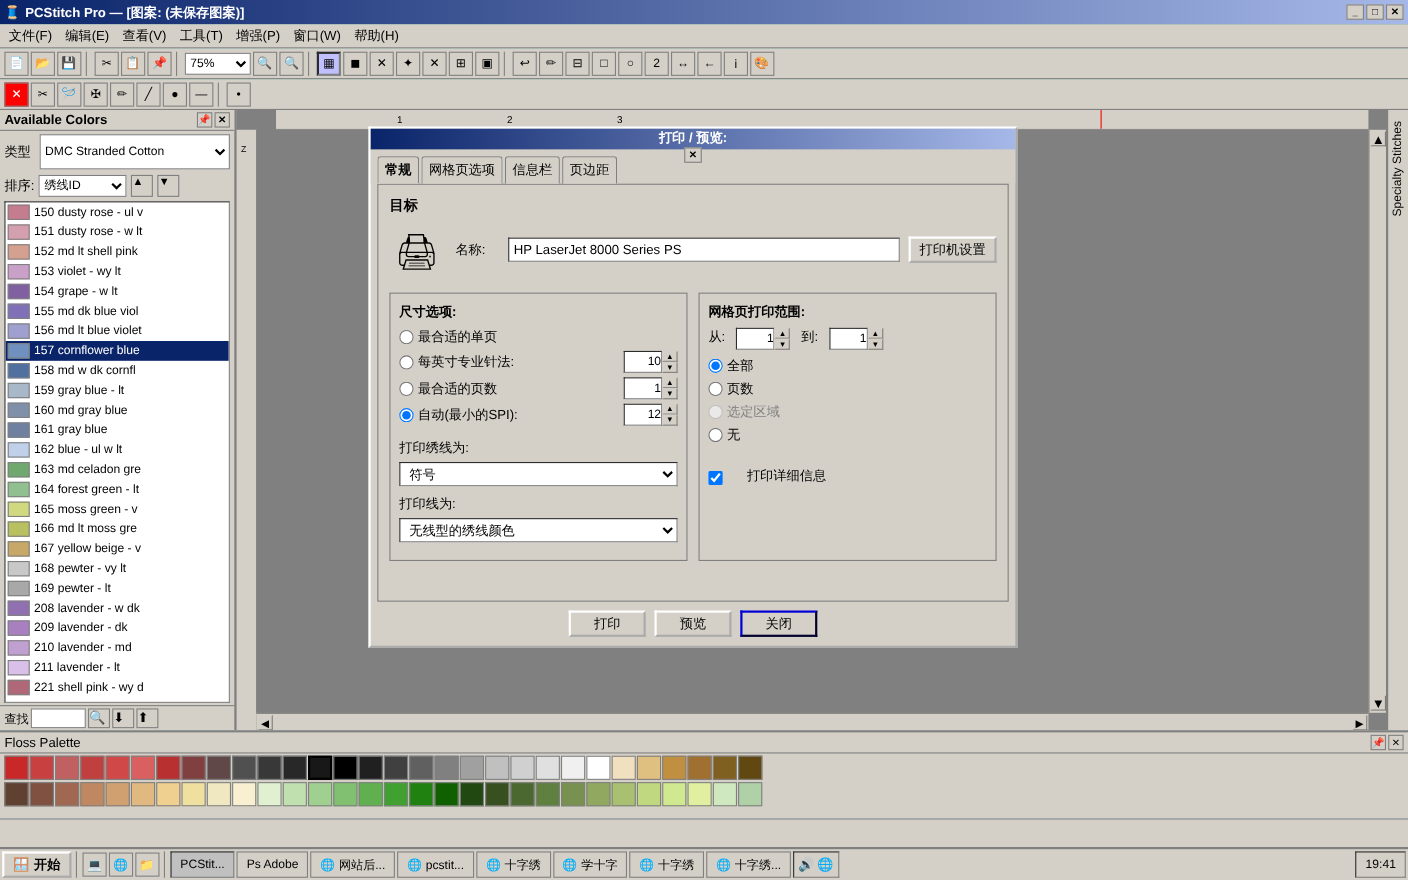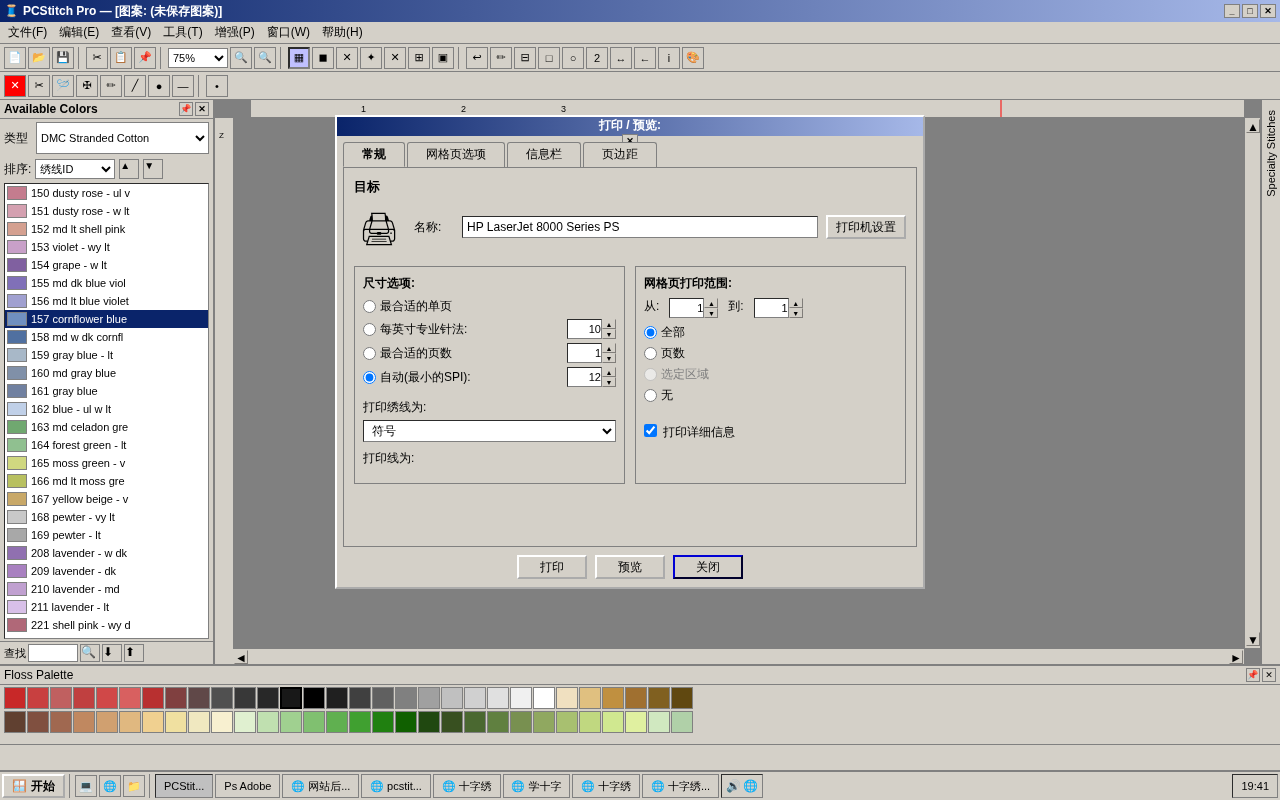--- a/index.html
+++ b/index.html
@@ -145,21 +145,21 @@
       position: absolute; top: 30px; left: 200px;
     }
     .dialog-title {
       background: linear-gradient(to right, #0a246a, #a6b8e8);
       color: white; height: 19px; display: flex; align-items: center;
       justify-content: space-between; padding: 0 6px; font-size: 12px; font-weight: bold; flex-direction: column;
     }
     .dialog-title-controls { display: flex; gap: 2px; }
     .dialog-tabs { display: flex; padding: 6px 6px 0 6px; gap: 2px; background: #d4d0c8; }
     .dialog-tab {
-      padding: 3px 18px; background: #d4d0c8; border: 1px solid #808080;
+      padding: 3px 6px; background: #d4d0c8; border: 1px solid #808080;
       border-bottom: none; font-size: 12px; cursor: pointer; border-radius: 3px 3px 0 0;
     }
     .dialog-tab.active { background: #d4d0c8; border-bottom: 1px solid #d4d0c8; font-weight: bold; z-index: 1; }
     .dialog-body {
       background: #d4d0c8; border: 1px solid #808080; margin: 0 6px;
       padding: 10px; min-height: 380px;
     }
     .dialog-footer {
       display: flex; justify-content: center; padding: 8px; gap: 8px;
     }
@@ -180,21 +180,21 @@
     .col-box { flex: 1; border: 1px solid #808080; padding: 8px; margin-bottom: 8px; }
     .box-title { font-size: 12px; font-weight: bold; margin-bottom: 6px; }
 
     .radio-row { display: flex; align-items: center; gap: 4px; margin-bottom: 4px; font-size: 12px; }
     .radio-row input[type=radio] { cursor: pointer; }
 
     .dropdown-row { margin-bottom: 8px; }
     .dropdown-label { font-size: 12px; margin-bottom: 4px; }
     .dropdown-select { width: 100%; height: 22px; border: 1px inset #808080; background: white; font-size: 12px; padding: 0 4px; }
 
-    .checkbox-row { display: flex; align-items: flex-start; gap: 6px; font-size: 12px; margin-top: 8px; }
+    .checkbox-row { display: flex; align-items: flex-end; gap: 22px; font-size: 12px; margin-top: 8px; }
 
     .spinner-group { display: flex; align-items: center; gap: 0; }
     .spinner-input { width: 35px; height: 20px; border: 1px inset #808080; background: white; font-size: 11px; text-align: right; }
     .spinner-btns { display: flex; flex-direction: column; }
     .spin-up, .spin-dn { width: 14px; height: 10px; background: #d4d0c8; border: 1px outset #d4d0c8; font-size: 7px; cursor: pointer; display: flex; align-items: center; justify-content: center; line-height: 1; }
   </style>
 </head>
 <body>
 
 <div class="title-bar">
@@ -507,20 +507,23 @@
             </div>
 
             <div class="dropdown-row" style="margin-top:12px;">
               <div class="dropdown-label">打印绣线为:</div>
               <select class="dropdown-select">
                 <option>符号</option>
               </select>
             </div>
             <div class="dropdown-row">
               <div class="dropdown-label">打印线为:</div>
+              <select class="dropdown-select">
+                <option>无线型的绣线颜色</option>
+              </select>
             </div>
           </div>
 
           <div class="col-box">
             <div class="box-title">网格页打印范围:</div>
             <div style="display:flex;gap:10px;margin-bottom:6px;">
               <span style="font-size:12px;">从:</span>
               <div class="spinner-group">
                 <input class="spinner-input" type="text" value="1" style="">
                 <div class="spinner-btns">

